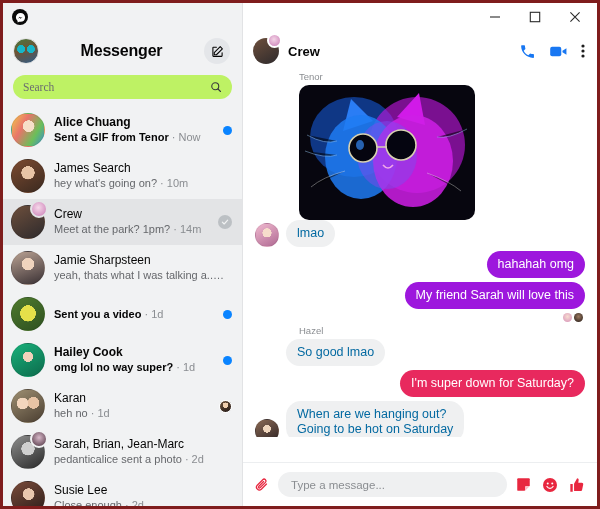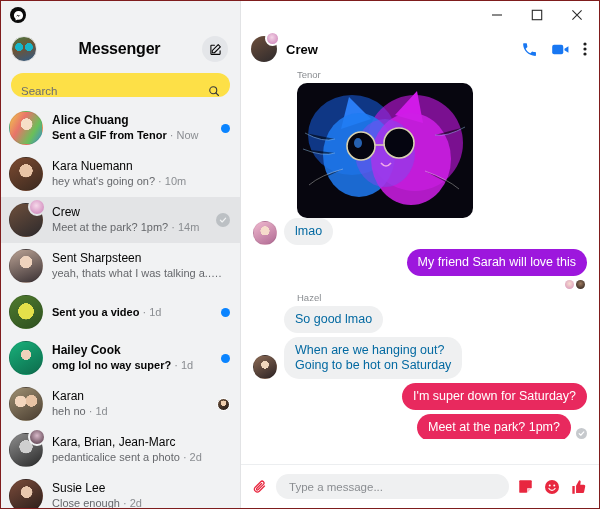--- a/index.html
+++ b/index.html
@@ -5,21 +5,21 @@
   html,body{margin:0;padding:0;}
   body{
     width:600px;height:509px;overflow:hidden;
     font-family:"Liberation Sans", sans-serif;
     background:#ffffff;color:#050505;
     -webkit-font-smoothing:antialiased;
   }
   .app{
     position:relative;width:600px;height:509px;display:flex;
     background:#ffffff;box-sizing:border-box;
-    border:1px solid #7f1d1d;
+    border:3px solid #7f1d1d;
   }
 
   
   .sidebar{
     width:240px;height:100%;background:#f1f2f3;
     display:flex;flex-direction:column;box-sizing:border-box;
     border-right:1px solid #e2e3e5;position:relative;
   }
   .logo-bar{height:28px;display:flex;align-items:center;padding-left:9px;}
   .msgr-logo{
@@ -44,22 +44,22 @@
     flex:1;text-align:center;font-size:16px;font-weight:bold;
     letter-spacing:-.2px;color:#050505;
   }
   .compose-btn{
     width:26px;height:26px;border-radius:50%;background:#e4e6e9;
     display:flex;align-items:center;justify-content:center;flex:0 0 26px;
   }
 
   .search-wrap{padding:4px 10px 8px 10px;}
   .search-box{
-    height:24px;border-radius:14px;background:#fde047;
-    display:flex;align-items:flex-end;padding:0 10px;box-sizing:border-box;
+    height:24px;border-radius:14px;background:#bef264;
+    display:flex;align-items:center;padding:0 10px;box-sizing:border-box;font-family:Liberation Serif, serif;
   }
   .search-box .ph{flex:1;font-size:11.5px;color:#6a6c70;}
   .search-box svg{flex:0 0 auto;}
 
   .conv-list{flex:1;overflow:hidden;}
   .conv{
     height:46px;display:flex;align-items:center;padding:0 10px 0 8px;
     box-sizing:border-box;position:relative;
   }
   .conv.active{background:#e3e4e6;}
@@ -209,21 +209,21 @@
             <div class="conv-name">Alice Chuang</div>
             <div class="conv-snip"><span>Sent a GIF from Tenor</span><span class="tm"> · Now</span></div>
           </div>
           <div class="conv-right">
             <div class="dot-unread"></div>
           </div>
         </div>
         <div class="conv">
           <div class="conv-av" style="background-image: radial-gradient(circle at 50% 40%, rgb(232, 196, 166) 0px, rgb(232, 196, 166) 26%, rgba(0, 0, 0, 0) 27%), linear-gradient(150deg, rgb(124, 74, 48), rgb(59, 42, 32));"></div>
           <div class="conv-txt">
-            <div class="conv-name">Kara Nuemann</div>
+            <div class="conv-name">James Search</div>
             <div class="conv-snip"><span>hey what's going on?</span><span class="tm"> · 10m</span></div>
           </div>
           <div class="conv-right"></div>
         </div>
         <div class="conv active">
           <div class="conv-av" style="background-image: linear-gradient(150deg, rgb(109, 79, 60), rgb(46, 42, 44));">
             <div class="sub" style="background-image: radial-gradient(circle at 45% 40%, rgb(246, 217, 234), rgb(201, 122, 180));"></div>
           </div>
           <div class="conv-txt">
             <div class="conv-name">Crew</div>
@@ -233,21 +233,21 @@
             <div class="seen-check">
               <svg width="8" height="8" viewBox="0 0 24 24" fill="none" stroke="#f1f2f3" stroke-width="3.4" stroke-linecap="round" stroke-linejoin="round">
                 <path d="M4 12.5l5.5 5.5L20 6.5"></path>
               </svg>
             </div>
           </div>
         </div>
         <div class="conv">
           <div class="conv-av" style="background-image: radial-gradient(circle at 50% 38%, rgb(239, 211, 189) 0px, rgb(239, 211, 189) 24%, rgba(0, 0, 0, 0) 25%), linear-gradient(160deg, rgb(185, 161, 147), rgb(58, 49, 52));"></div>
           <div class="conv-txt">
-            <div class="conv-name">Sent Sharpsteen</div>
+            <div class="conv-name">Jamie Sharpsteen</div>
             <div class="conv-snip"><span>yeah, thats what I was talking a...</span><span class="tm"> · 4h</span></div>
           </div>
           <div class="conv-right"></div>
         </div>
         <div class="conv unread">
           <div class="conv-av" style="background-image: radial-gradient(at 50% 48%, rgb(228, 224, 74) 0px, rgb(228, 224, 74) 34%, rgba(0, 0, 0, 0) 35%), linear-gradient(150deg, rgb(79, 122, 46), rgb(46, 81, 32));"></div>
           <div class="conv-txt">
             <div class="conv-snip"><span>Sent you a video</span><span class="tm"> · 1d</span></div>
           </div>
           <div class="conv-right">
@@ -272,21 +272,21 @@
           </div>
           <div class="conv-right">
             <div class="seen-mini" style="background-image: radial-gradient(circle at 50% 38%, rgb(240, 207, 174) 0px, rgb(240, 207, 174) 30%, rgba(0, 0, 0, 0) 31%), linear-gradient(150deg, rgb(110, 83, 60), rgb(36, 26, 22));"></div>
           </div>
         </div>
         <div class="conv">
           <div class="conv-av" style="background-image: radial-gradient(circle at 50% 40%, rgb(207, 207, 207) 0px, rgb(207, 207, 207) 26%, rgba(0, 0, 0, 0) 27%), linear-gradient(150deg, rgb(141, 141, 141), rgb(43, 43, 43));">
             <div class="sub" style="background-image: radial-gradient(circle at 50% 40%, rgb(216, 185, 201), rgb(74, 47, 61));"></div>
           </div>
           <div class="conv-txt">
-            <div class="conv-name">Kara, Brian, Jean-Marc</div>
+            <div class="conv-name">Sarah, Brian, Jean-Marc</div>
             <div class="conv-snip"><span>pedanticalice sent a photo</span><span class="tm"> · 2d</span></div>
           </div>
           <div class="conv-right"></div>
         </div>
         <div class="conv">
           <div class="conv-av" style="background-image: radial-gradient(circle at 52% 38%, rgb(233, 199, 174) 0px, rgb(233, 199, 174) 22%, rgba(0, 0, 0, 0) 23%), linear-gradient(150deg, rgb(122, 75, 58), rgb(42, 29, 26));"></div>
           <div class="conv-txt">
             <div class="conv-name">Susie Lee</div>
             <div class="conv-snip"><span>Close enough</span><span class="tm"> · 2d</span></div>
           </div>
@@ -372,38 +372,41 @@
               <path d="M46 86 q-22 6 -34 16"></path>
               <path d="M128 88 q22 8 34 18"></path>
             </g>
           </svg>
         </div>
         <div class="row in">
           <div class="row-av" style="background-image: radial-gradient(circle at 50% 40%, rgb(246, 220, 203) 0px, rgb(246, 220, 203) 26%, rgba(0, 0, 0, 0) 27%), linear-gradient(150deg, rgb(240, 185, 207), rgb(176, 106, 147));"></div>
           <div class="bubble in" style="white-space: pre-line;">lmao</div>
         </div>
         <div class="row out">
+          <div class="bubble out" style="background: rgb(157, 23, 221); white-space: pre-line;">hahahah omg</div>
+        </div>
+        <div class="row out">
           <div class="bubble out" style="background: rgb(157, 23, 221); white-space: pre-line;">My friend Sarah will love this</div>
         </div>
         <div class="reacts">
           <div class="react-av" style="background-image: radial-gradient(circle at 50% 40%, rgb(247, 220, 208), rgb(213, 143, 184));"></div>
           <div class="react-av" style="background-image: radial-gradient(circle at 50% 40%, rgb(156, 122, 96), rgb(32, 23, 20));"></div>
         </div>
         <div class="sender-label">Hazel</div>
         <div class="row in">
           <div class="row-av spacer"></div>
           <div class="bubble in" style="white-space: pre-line;">So good lmao</div>
         </div>
+        <div class="row out">
+          <div class="bubble out" style="background: rgb(232, 41, 94); white-space: pre-line;">I'm super down for Saturday?</div>
+        </div>
         <div class="row in">
           <div class="row-av" style="background-image: radial-gradient(circle at 50% 40%, rgb(240, 214, 189) 0px, rgb(240, 214, 189) 22%, rgba(0, 0, 0, 0) 23%), linear-gradient(150deg, rgb(139, 106, 85), rgb(45, 35, 36));"></div>
           <div class="bubble in" style="white-space: pre-line;">When are we hanging out?
 Going to be hot on Saturday</div>
-        </div>
-        <div class="row out">
-          <div class="bubble out" style="background: rgb(232, 41, 94); white-space: pre-line;">I'm super down for Saturday?</div>
         </div>
         <div class="row out">
           <div class="bubble out" style="background: rgb(232, 41, 94); white-space: pre-line;">Meet at the park? 1pm?</div>
           <div class="tick-out">
             <svg width="7" height="7" viewBox="0 0 24 24" fill="none" stroke="#ffffff" stroke-width="4" stroke-linecap="round" stroke-linejoin="round">
               <path d="M4 12.5l5.5 5.5L20 6.5"></path>
             </svg>
           </div>
         </div>
       </div>

